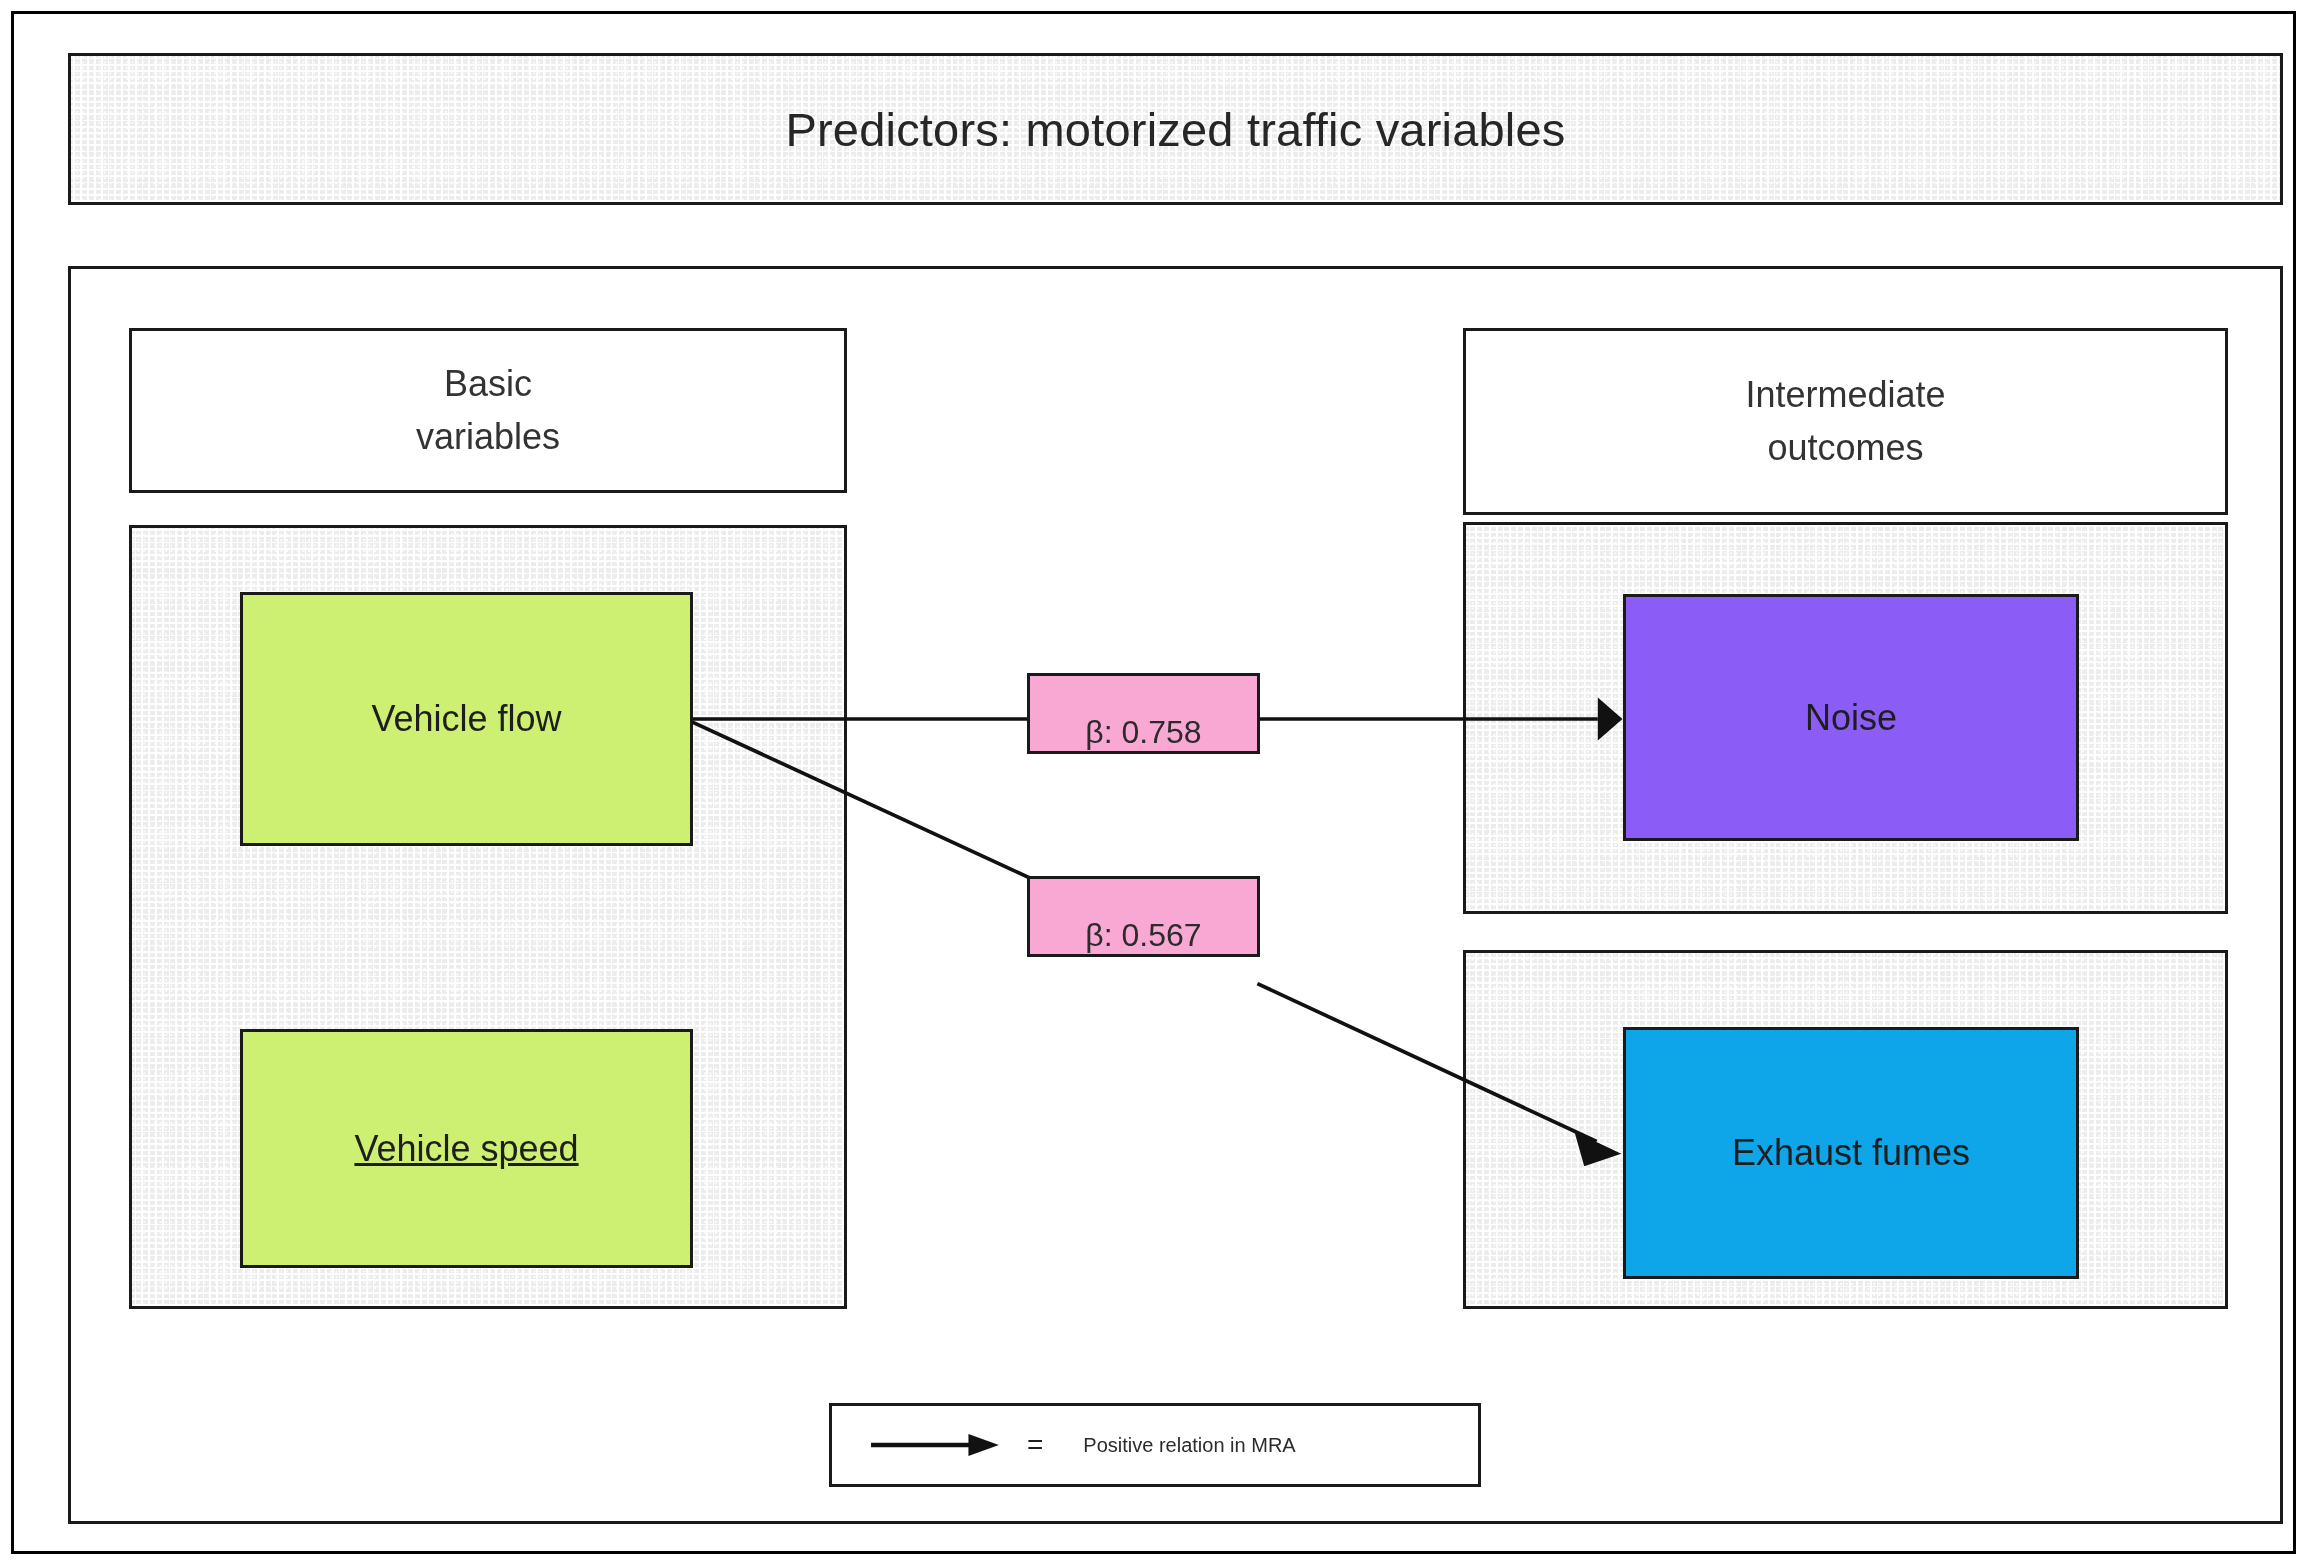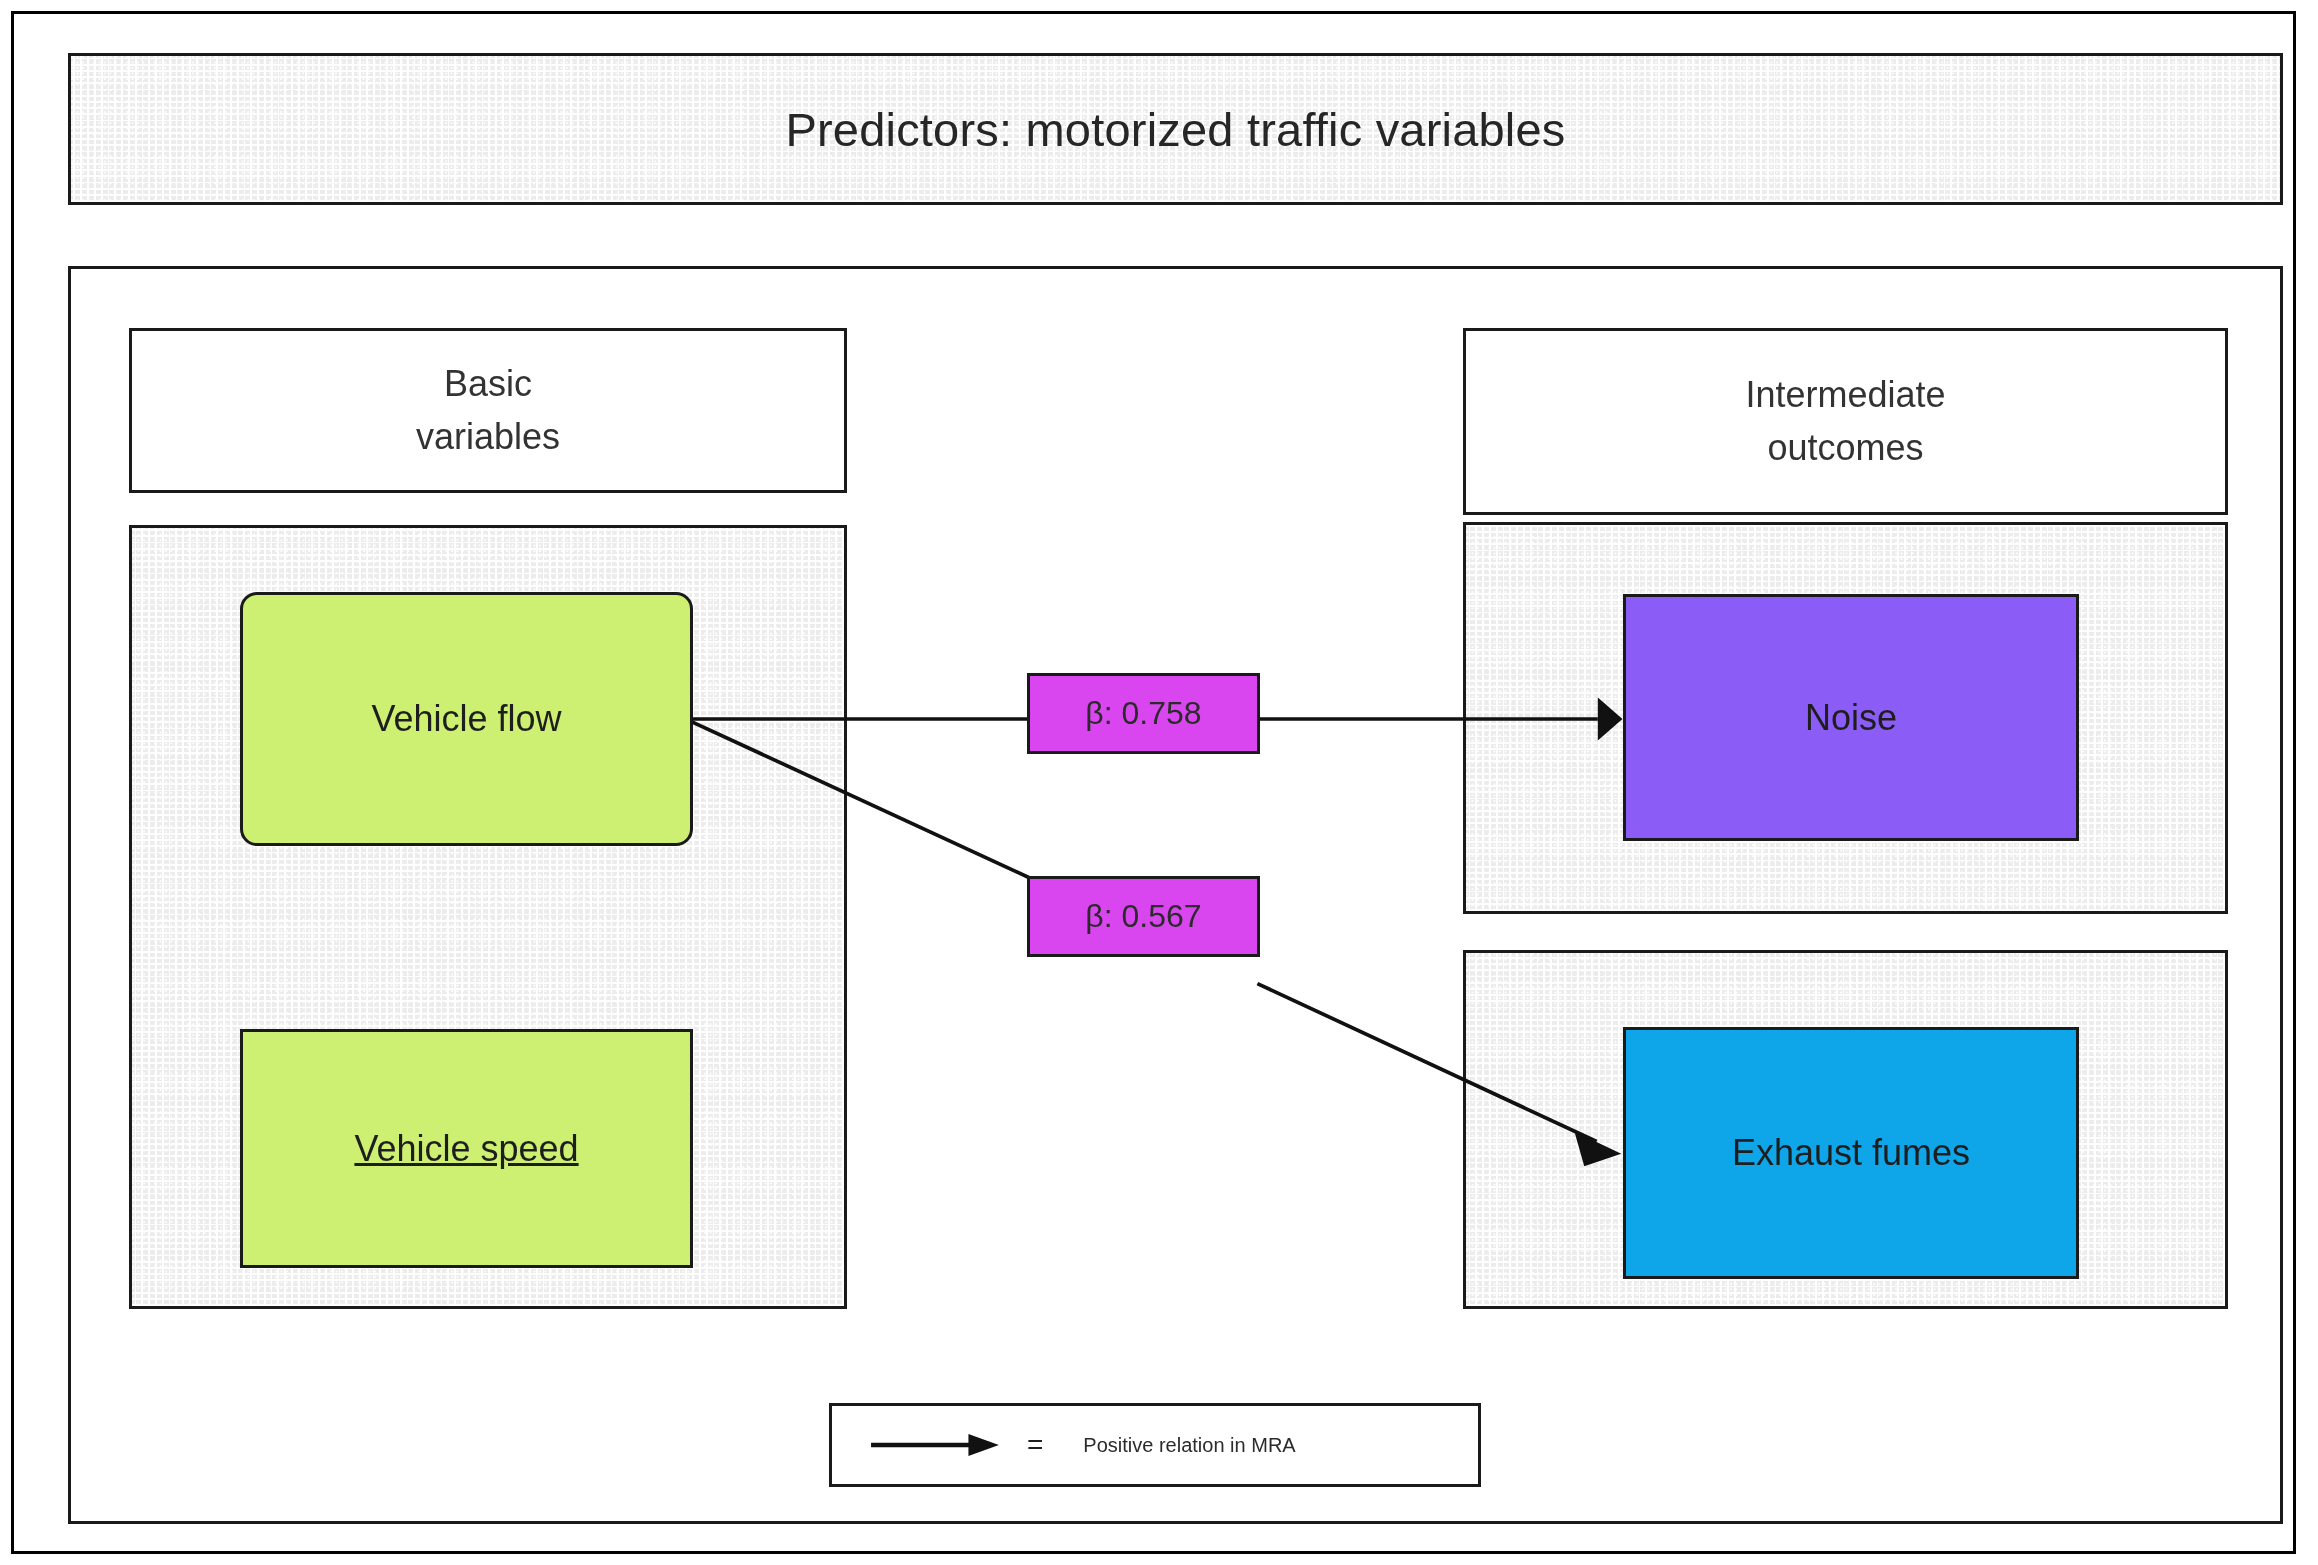--- a/index.html
+++ b/index.html
@@ -121,21 +121,21 @@
     border: 3.7px solid #1a1a1a;
     box-sizing: border-box;
     display: flex;
     align-items: center;
     justify-content: center;
     font-size: 36px;
     color: #1e1e1e;
     text-align: center;
     white-space: nowrap;
   }
-  #node-vehicle-flow  { left: 226px;  top: 578px;  width: 453px; height: 254px; border-radius: 17px; }
+  #node-vehicle-flow  { left: 226px;  top: 578px;  width: 453px; height: 254px; }
   #node-vehicle-speed { left: 226px;  top: 1015px; width: 453px; height: 239px; }
   #node-noise         { left: 1609px; top: 580px;  width: 456px; height: 247px; }
   #node-exhaust-fumes { left: 1609px; top: 1013px; width: 456px; height: 252px; }
 
   
   #edge-layer {
     position: absolute;
     left: 0;
     top: 0;
     width: 2319px;
@@ -143,23 +143,23 @@
     z-index: 5;
     pointer-events: none;
   }
 
   
   .edge-label {
     position: absolute;
     z-index: 6;
     border: 3.1px solid #1a1a1a;
     box-sizing: border-box;
-    background: #d946ef;
-    display: flex;
-    align-items: center;
+    background: #f9a8d4;
+    display: flex;
+    align-items: flex-end;
     justify-content: center;
     font-size: 32px;
     color: #2b2b2b;
     white-space: nowrap;
   }
   #label-beta-noise   { left: 1013px; top: 659px; width: 233px; height: 81px; }
   #label-beta-exhaust { left: 1013px; top: 862px; width: 233px; height: 81px; }
 
   
   #legend-box {

